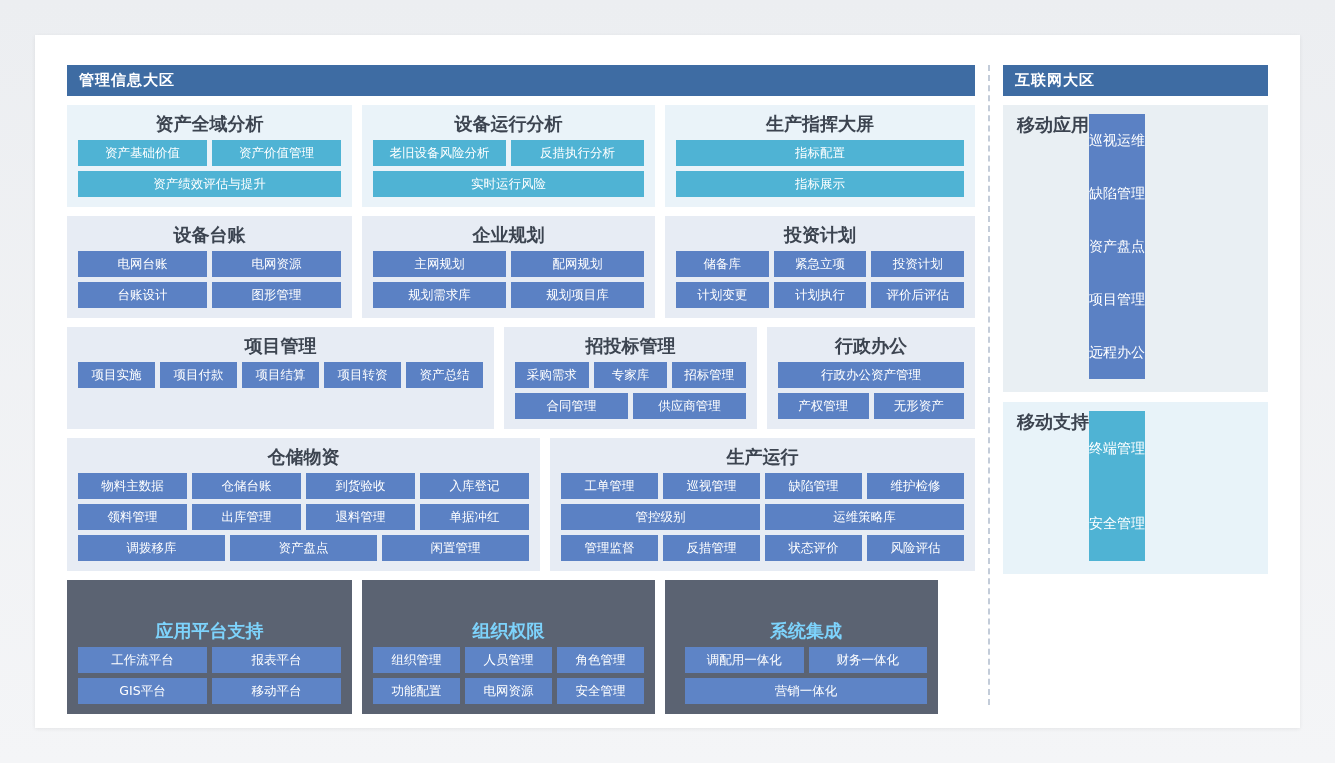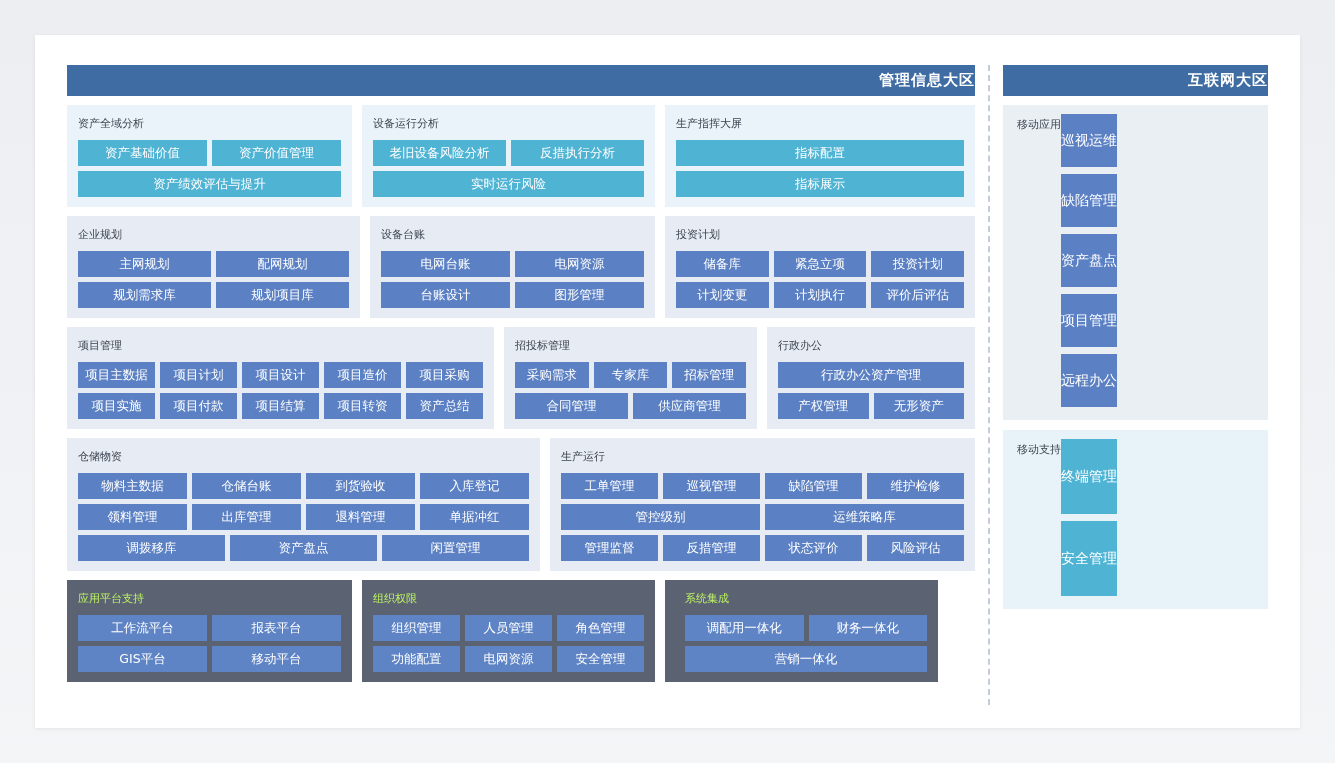--- a/index.html
+++ b/index.html
@@ -39,41 +39,42 @@
     width: 0; height: 100%;
     border-left: 2px dashed #c3ccd9;
   }
   .zone-right { width: 265px; display: flex; flex-direction: column; }
 
   .zone-title {
     background: #3e6ca3;
     color: #ffffff;
     font-size: 15px;
     font-weight: bold;
-    text-align: right;
+    text-align: left;
     line-height: 31px;
     height: 31px;
     letter-spacing: 1px;
     flex: 0 0 auto;
+    padding-left: 12px;
   }
 
   .rows { display: flex; flex-direction: column; flex: 1 1 auto; }
   .row { display: flex; flex-direction: row; margin-top: 9px; }
 
   
   .group {
     display: flex;
     flex-direction: column;
     padding: 8px 11px 10px 11px;
   }
   .group + .group { margin-left: 10px; }
   .g-title {
-    font-size: 11px;
-    font-weight: normal;
-    text-align: left;
+    font-size: 18px;
+    font-weight: bold;
+    text-align: center;
     color: #3c4450;
     line-height: 22px;
     margin-bottom: 5px;
     white-space: nowrap;
   }
   .g-rows { display: flex; flex-direction: column; gap: 5px; }
   .g-line { display: flex; flex-direction: row; gap: 5px; }
   .tile {
     flex: 1 1 0;
     text-align: center;
@@ -89,29 +90,29 @@
   .pane-cyan   { background: #eaf3f9; }
   .pane-steel  { background: #e7ecf4; }
   .pane-dark   { background: #5b6372; }
   .pane-sky    { background: #e9eff3; }
   .pane-ice    { background: #e8f3f9; }
 
   .tile-cyan   { background: #4fb3d4; }
   .tile-steel  { background: #5b81c4; }
   .tile-dark   { background: #5e84c6; }
 
-  .pane-dark .g-title { color: #bef264; }
+  .pane-dark .g-title { color: #7dd3fc; margin-top: 32px; }
 
   
   .rgroup {
     display: flex; 
     padding: 9px 14px 13px 14px;
   }
   .rgroup + .rgroup { margin-top: 10px; }
-  .r-tiles { display: flex; flex-direction: column; gap: 7px; }
+  .r-tiles { display: flex; flex-direction: column; gap: 0; }
   .r-tile {
     text-align: center;
     color: #ffffff;
     font-size: 14px;
     white-space: nowrap;
   }
   .r-tile.tall-a { height: 53px; line-height: 53px; }
   .r-tile.tall-b { height: 75px; line-height: 75px; }
 </style>
 </head>
@@ -155,43 +156,43 @@
                   <div class="g-line">
                     <div class="tile tile-cyan">指标配置</div>
                   </div>
                   <div class="g-line">
                     <div class="tile tile-cyan">指标展示</div>
                   </div>
                 </div>
               </div>
             </div>
             <div class="row">
+              <div class="group pane-steel" style="width: 285px;">
+                <div class="g-title">设备台账</div>
+                <div class="g-rows">
+                  <div class="g-line">
+                    <div class="tile tile-steel">电网台账</div>
+                    <div class="tile tile-steel">电网资源</div>
+                  </div>
+                  <div class="g-line">
+                    <div class="tile tile-steel">台账设计</div>
+                    <div class="tile tile-steel">图形管理</div>
+                  </div>
+                </div>
+              </div>
               <div class="group pane-steel" style="width: 293px;">
                 <div class="g-title">企业规划</div>
                 <div class="g-rows">
                   <div class="g-line">
                     <div class="tile tile-steel">主网规划</div>
                     <div class="tile tile-steel">配网规划</div>
                   </div>
                   <div class="g-line">
                     <div class="tile tile-steel">规划需求库</div>
                     <div class="tile tile-steel">规划项目库</div>
-                  </div>
-                </div>
-              </div>
-              <div class="group pane-steel" style="width: 285px;">
-                <div class="g-title">设备台账</div>
-                <div class="g-rows">
-                  <div class="g-line">
-                    <div class="tile tile-steel">电网台账</div>
-                    <div class="tile tile-steel">电网资源</div>
-                  </div>
-                  <div class="g-line">
-                    <div class="tile tile-steel">台账设计</div>
-                    <div class="tile tile-steel">图形管理</div>
                   </div>
                 </div>
               </div>
               <div class="group pane-steel" style="width: 310px;">
                 <div class="g-title">投资计划</div>
                 <div class="g-rows">
                   <div class="g-line">
                     <div class="tile tile-steel">储备库</div>
                     <div class="tile tile-steel">紧急立项</div>
                     <div class="tile tile-steel">投资计划</div>
@@ -201,27 +202,20 @@
                     <div class="tile tile-steel">计划执行</div>
                     <div class="tile tile-steel">评价后评估</div>
                   </div>
                 </div>
               </div>
             </div>
             <div class="row">
               <div class="group pane-steel" style="width: 427px;">
                 <div class="g-title">项目管理</div>
                 <div class="g-rows">
-                  <div class="g-line">
-                    <div class="tile tile-steel">项目主数据</div>
-                    <div class="tile tile-steel">项目计划</div>
-                    <div class="tile tile-steel">项目设计</div>
-                    <div class="tile tile-steel">项目造价</div>
-                    <div class="tile tile-steel">项目采购</div>
-                  </div>
                   <div class="g-line">
                     <div class="tile tile-steel">项目实施</div>
                     <div class="tile tile-steel">项目付款</div>
                     <div class="tile tile-steel">项目结算</div>
                     <div class="tile tile-steel">项目转资</div>
                     <div class="tile tile-steel">资产总结</div>
                   </div>
                 </div>
               </div>
               <div class="group pane-steel" style="width: 253px;">

